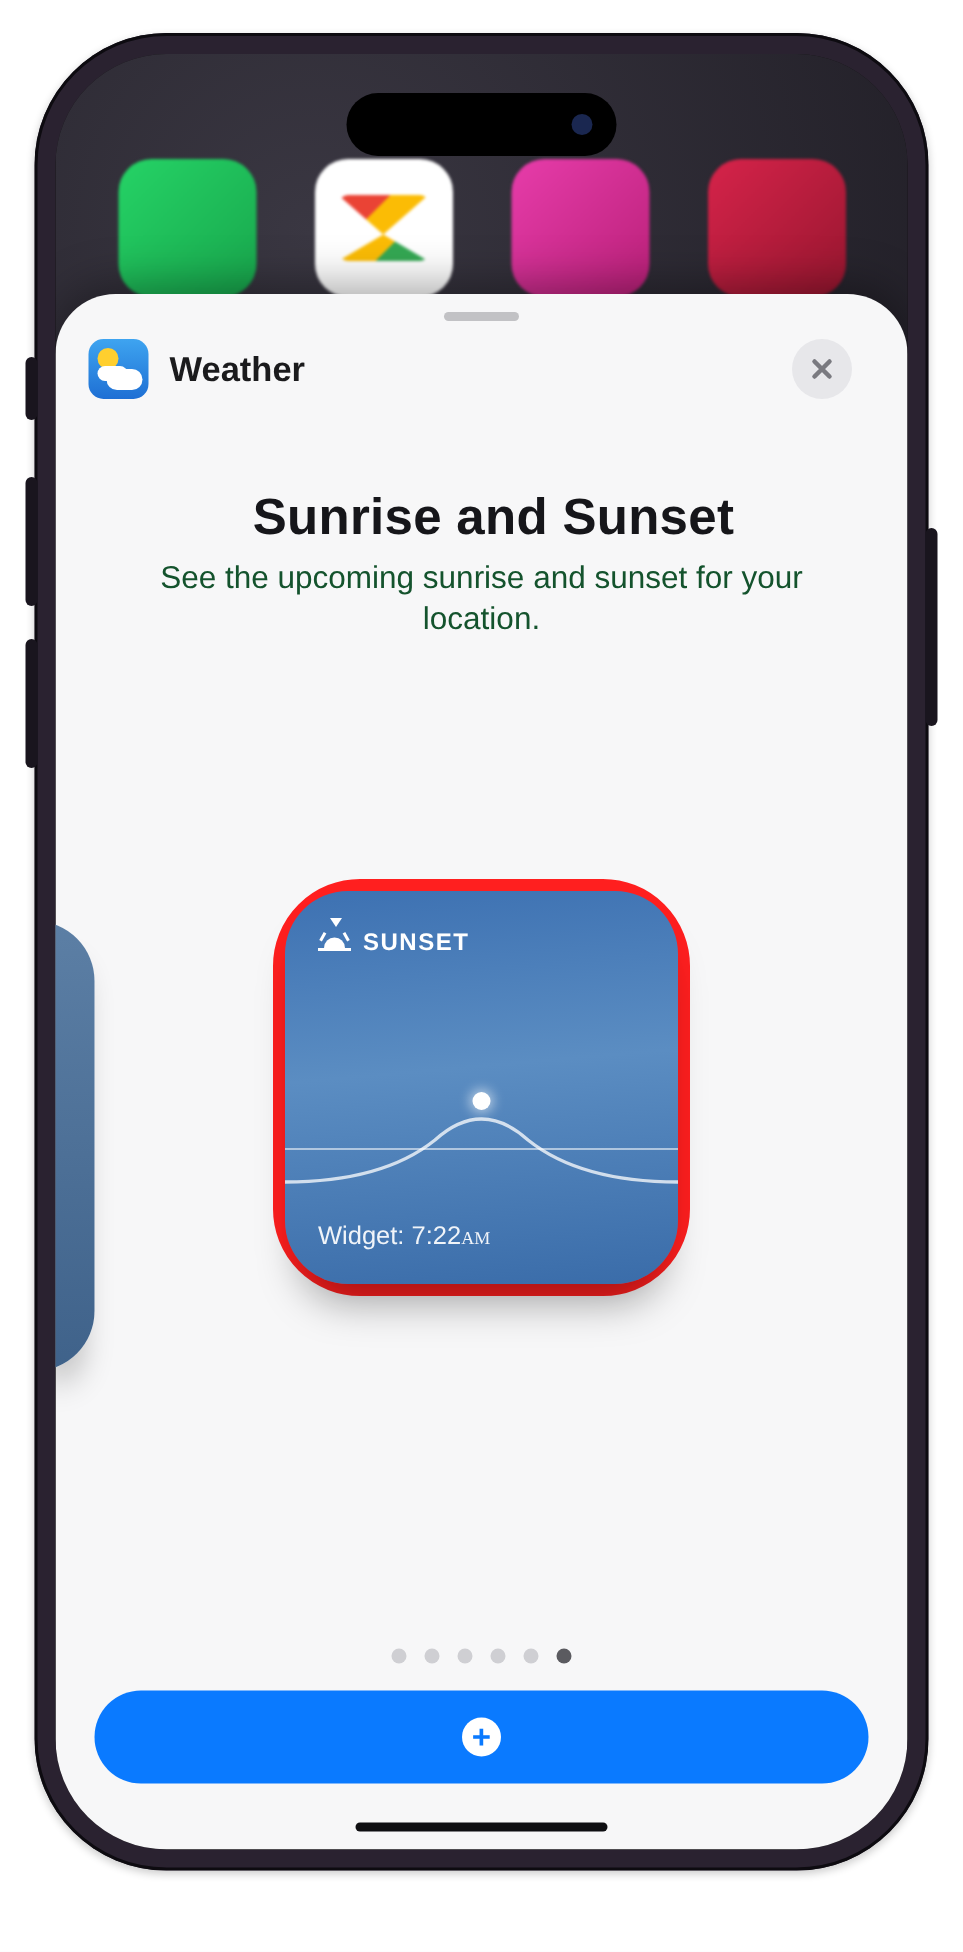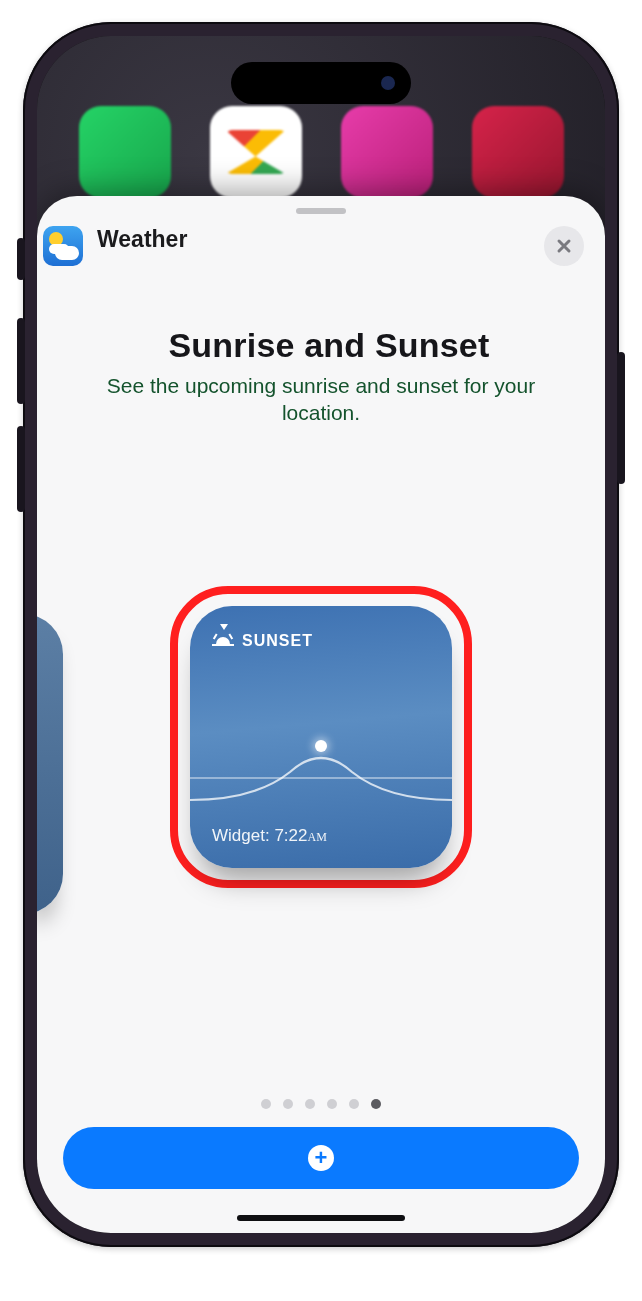--- a/index.html
+++ b/index.html
@@ -59,21 +59,21 @@
   position: absolute; left: 0; right: 0; bottom: 0;
   top: 160px;
   background: #f7f7f8;
   border-top-left-radius: 40px;
   border-top-right-radius: 40px;
   box-shadow: 0 -6px 30px rgba(0,0,0,.35);
 }
 .grabber { position:absolute; top:12px; left:50%; transform:translateX(-50%); width:50px; height:6px; border-radius:3px; background:#c2c2c5; }
 
 .sheet-header {
-  position:absolute; top:30px; left:0; right:15px; padding:0 6px; display:flex; align-items:flex-start;
+  position:absolute; top:30px; left:0; right:15px; padding:0 22px; display:flex; align-items:center;
 }
 .app-icon {
   width:40px; height:40px; border-radius:10px;
   background: linear-gradient(180deg,#3ea4f0,#1e6fd4);
   position:relative; margin-right:14px; flex:0 0 auto;
 }
 .app-icon::before{ 
   content:""; position:absolute; width:14px; height:14px; border-radius:50%;
   background:#ffcf2e; top:6px; left:6px;
 }
@@ -95,21 +95,21 @@
 }
 .widget-desc {
   position:absolute; top:176px; left:40px; right:40px;
   text-align:center; font-size:21px; line-height:27px; color:#14532d;
 }
 
 .preview-wrap {
   position:absolute; top:390px; left:0; right:0; display:flex; justify-content:center;
 }
 .highlight-ring {
-  position:relative; padding:12px; border:8px solid #ff1f1f; border-radius:58px;
+  position:relative; padding:0; border:8px solid #ff1f1f; border-radius:58px;
 }
 .widget-card {
   width:262px; height:262px; border-radius:42px;
   background: linear-gradient(175deg,#3d71b2 0%, #5b8dc2 45%, #3a6ca9 100%);
   box-shadow: 0 22px 28px -10px rgba(0,0,0,.35);
   color:#fff; padding:24px 22px 18px; position:relative; overflow:hidden;
 }
 .w-row1{ display:flex; align-items:center; gap:8px; font-size:16px; font-weight:600; letter-spacing:1px; }
 .sunset-icon{ position:relative; width:22px; height:22px; }
 .sunset-icon::before{ content:""; position:absolute; left:4px; top:7px; width:14px; height:7px; border-top-left-radius:7px; border-top-right-radius:7px; background:#fff; }

